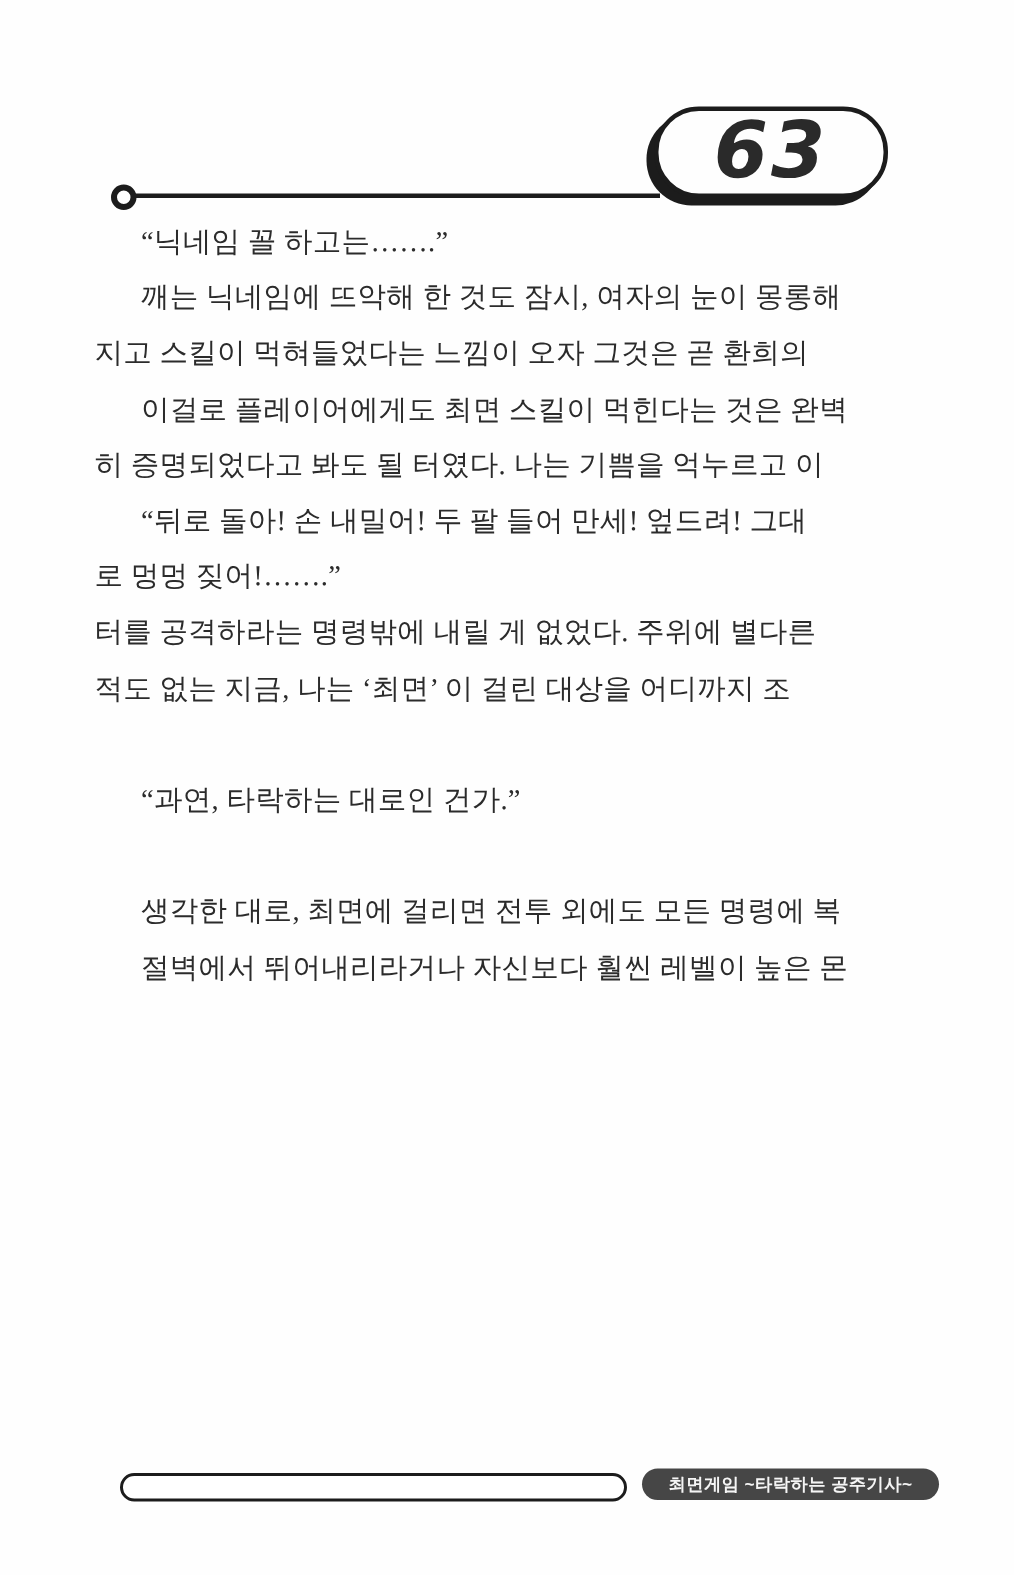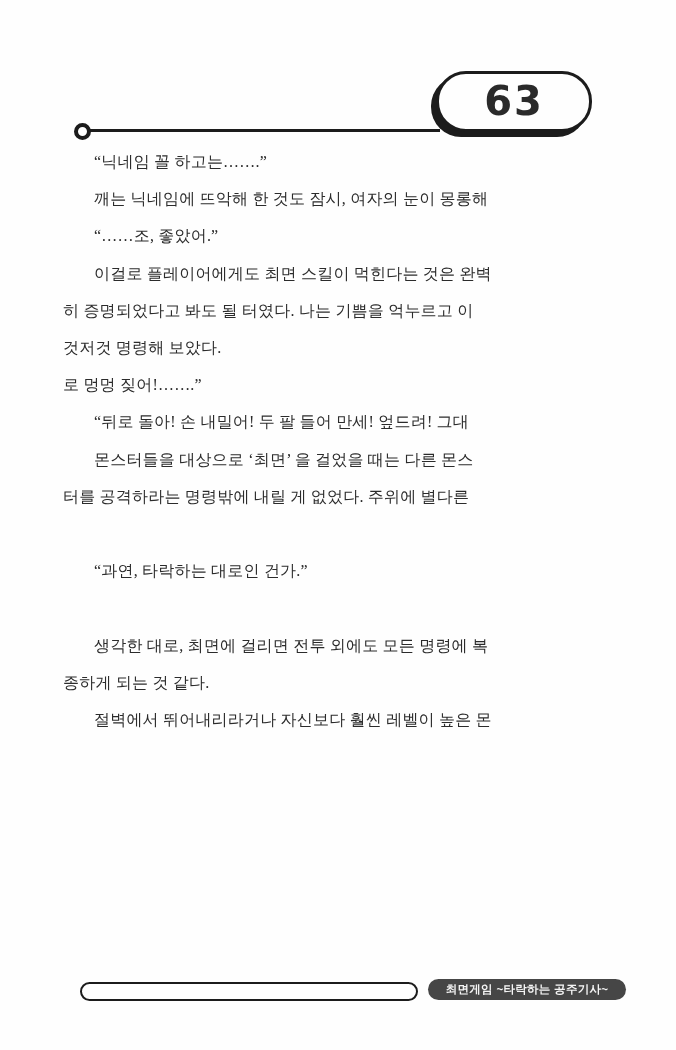--- a/index.html
+++ b/index.html
@@ -42,35 +42,36 @@
     border: 3px solid #1c1c1c;
     border-radius: 30px;
     background: #fefefe;
     box-shadow: -5px 5px 0 0 #1c1c1c;
     display: flex;
     align-items: center;
     justify-content: center;
   }
   .page-num {
     font-family: "DejaVu Sans", sans-serif;
+    font-style: italic;
     font-weight: 700;
-    font-size: 40px;
+    font-size: 52px;
     color: #2a2a2a;
     letter-spacing: 2px;
     transform: translateY(-1px);
   }
 
   
   .text-block {
     position: absolute;
     top: 143px;
     left: 63px;
     width: 556px;
     color: #2b2b2b;
-    font-size: 16px;
+    font-size: 19px;
     line-height: 37.2px;
     letter-spacing: 0.2px;
   }
   .text-block .line { white-space: pre; }
   .text-block .line.indent { padding-left: 31px; }
 
   
   .footer-bar {
     position: absolute;
     left: 80px;
@@ -109,33 +110,31 @@
 
   <div class="header-ring"></div>
   <div class="header-rule"></div>
   <div class="page-num-pill">
     <span class="page-num">63</span>
   </div>
 
   <div class="text-block" id="text-block">
       <div class="line indent">“닉네임 꼴 하고는…….”</div>
       <div class="line indent">깨는 닉네임에 뜨악해 한 것도 잠시, 여자의 눈이 몽롱해</div>
-      <div class="line indent">“……조, 좋았어.”</div>
+      <div class="line">지고 스킬이 먹혀들었다는 느낌이 오자 그것은 곧 환희의</div>
       <div class="line indent">이걸로 플레이어에게도 최면 스킬이 먹힌다는 것은 완벽</div>
       <div class="line">히 증명되었다고 봐도 될 터였다. 나는 기쁨을 억누르고 이</div>
-      <div class="line">것저것 명령해 보았다.</div>
+      <div class="line indent">“뒤로 돌아! 손 내밀어! 두 팔 들어 만세! 엎드려! 그대</div>
       <div class="line">로 멍멍 짖어!…….”</div>
-      <div class="line indent">“뒤로 돌아! 손 내밀어! 두 팔 들어 만세! 엎드려! 그대</div>
-      <div class="line indent">몬스터들을 대상으로 ‘최면’ 을 걸었을 때는 다른 몬스</div>
       <div class="line">터를 공격하라는 명령밖에 내릴 게 없었다. 주위에 별다른</div>
+      <div class="line">적도 없는 지금, 나는 ‘최면’ 이 걸린 대상을 어디까지 조</div>
       <div class="line">&nbsp;</div>
       <div class="line indent">“과연, 타락하는 대로인 건가.”</div>
       <div class="line">&nbsp;</div>
       <div class="line indent">생각한 대로, 최면에 걸리면 전투 외에도 모든 명령에 복</div>
-      <div class="line">종하게 되는 것 같다.</div>
       <div class="line indent">절벽에서 뛰어내리라거나 자신보다 훨씬 레벨이 높은 몬</div>
     </div>
 
   <div class="footer-bar"></div>
   <div class="series-badge">
     <span>최면게임 ~타락하는 공주기사~</span>
   </div>
 
 </div>
 

